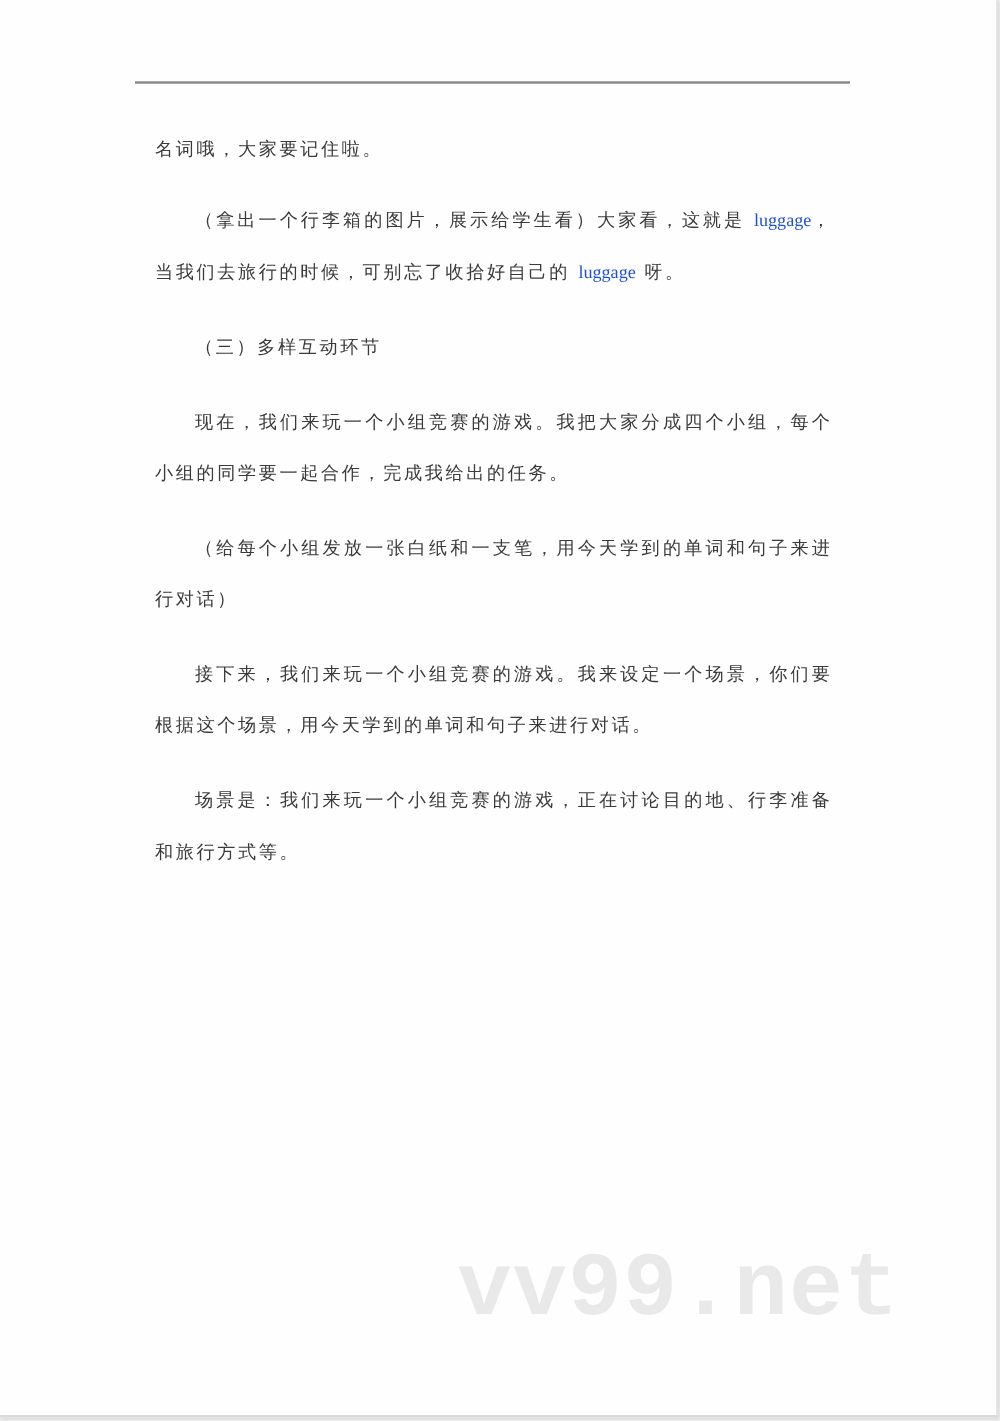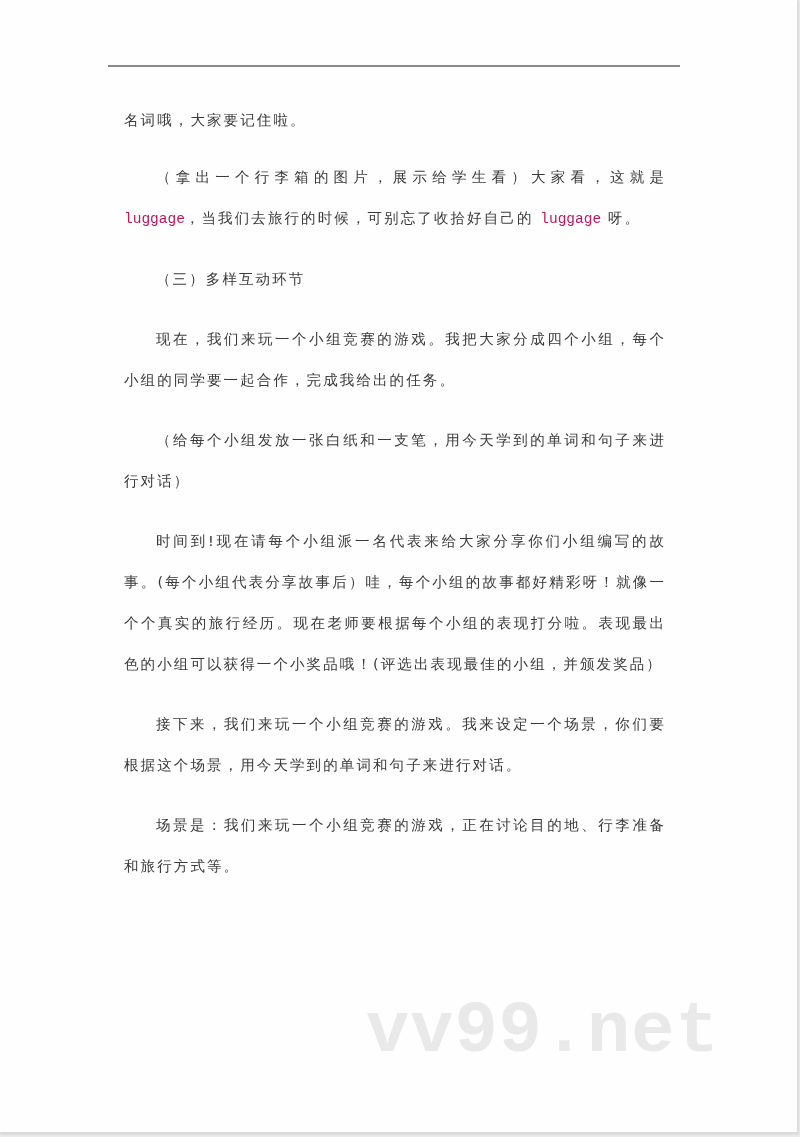--- a/index.html
+++ b/index.html
@@ -44,23 +44,23 @@
     }
     .para {
       margin: 16px;
       line-height: 41px;
       margin-bottom: 19px;
       text-align: justify;
     }
     .para.indent { text-indent: 32px; }
     .para.first { margin-bottom: 14px; }
     .en {
-      font-family: Liberation Mono, monospace;
+      font-family: Liberation Serif, serif;
       letter-spacing: 0;
-      color: #be185d;
+      color: #1d4ed8;
     }
     .watermark {
       position: absolute;
       left: 366px;
       top: 996px;
       font-family: Liberation Mono, monospace;
       font-weight: bold;
       font-size: 72px;
       letter-spacing: 1px;
       color: #e9e9e9;
@@ -72,18 +72,17 @@
 <body>
 
 <div class="page">
   <div class="header-rule"></div>
   <div class="content" id="content">
       <p class="para first">名词哦，大家要记住啦。</p>
       <p class="para indent">（拿出一个行李箱的图片，展示给学生看）大家看，这就是 <span class="en">luggage</span>，当我们去旅行的时候，可别忘了收拾好自己的 <span class="en">luggage</span> 呀。</p>
       <p class="para indent">（三）多样互动环节</p>
       <p class="para indent">现在，我们来玩一个小组竞赛的游戏。我把大家分成四个小组，每个小组的同学要一起合作，完成我给出的任务。</p>
       <p class="para indent">（给每个小组发放一张白纸和一支笔，用今天学到的单词和句子来进行对话）</p>
-      <p class="para indent">时间到!现在请每个小组派一名代表来给大家分享你们小组编写的故事。(每个小组代表分享故事后）哇，每个小组的故事都好精彩呀！就像一个个真实的旅行经历。现在老师要根据每个小组的表现打分啦。表现最出色的小组可以获得一个小奖品哦！(评选出表现最佳的小组，并颁发奖品）</p>
       <p class="para indent">接下来，我们来玩一个小组竞赛的游戏。我来设定一个场景，你们要根据这个场景，用今天学到的单词和句子来进行对话。</p>
       <p class="para indent">场景是：我们来玩一个小组竞赛的游戏，正在讨论目的地、行李准备和旅行方式等。</p>
     </div>
   <div class="watermark">vv99.net</div>
 </div>
 
 </body></html>

